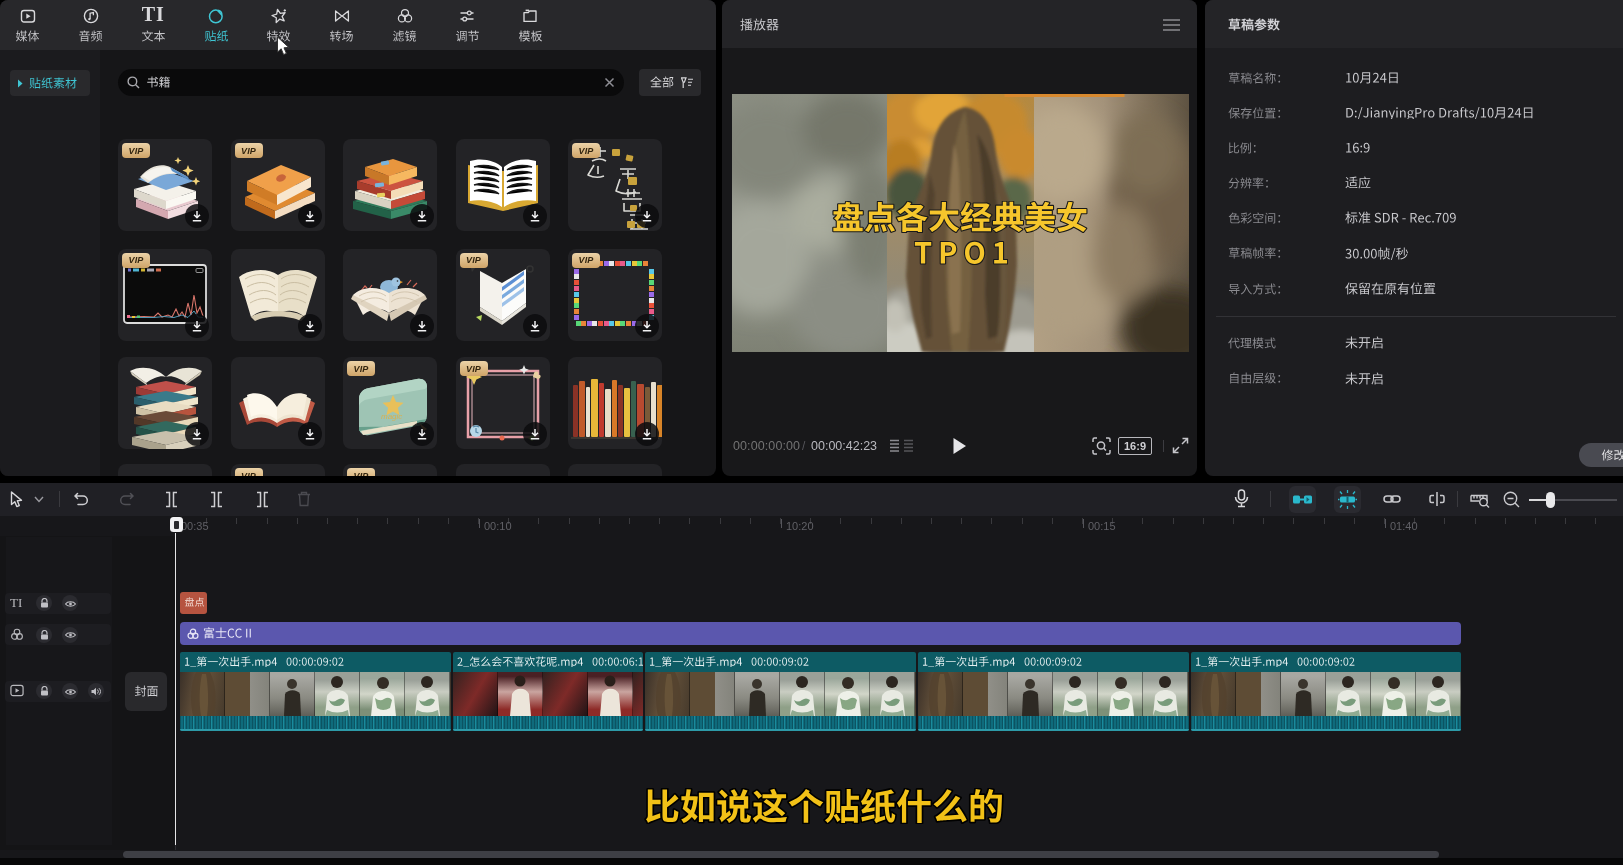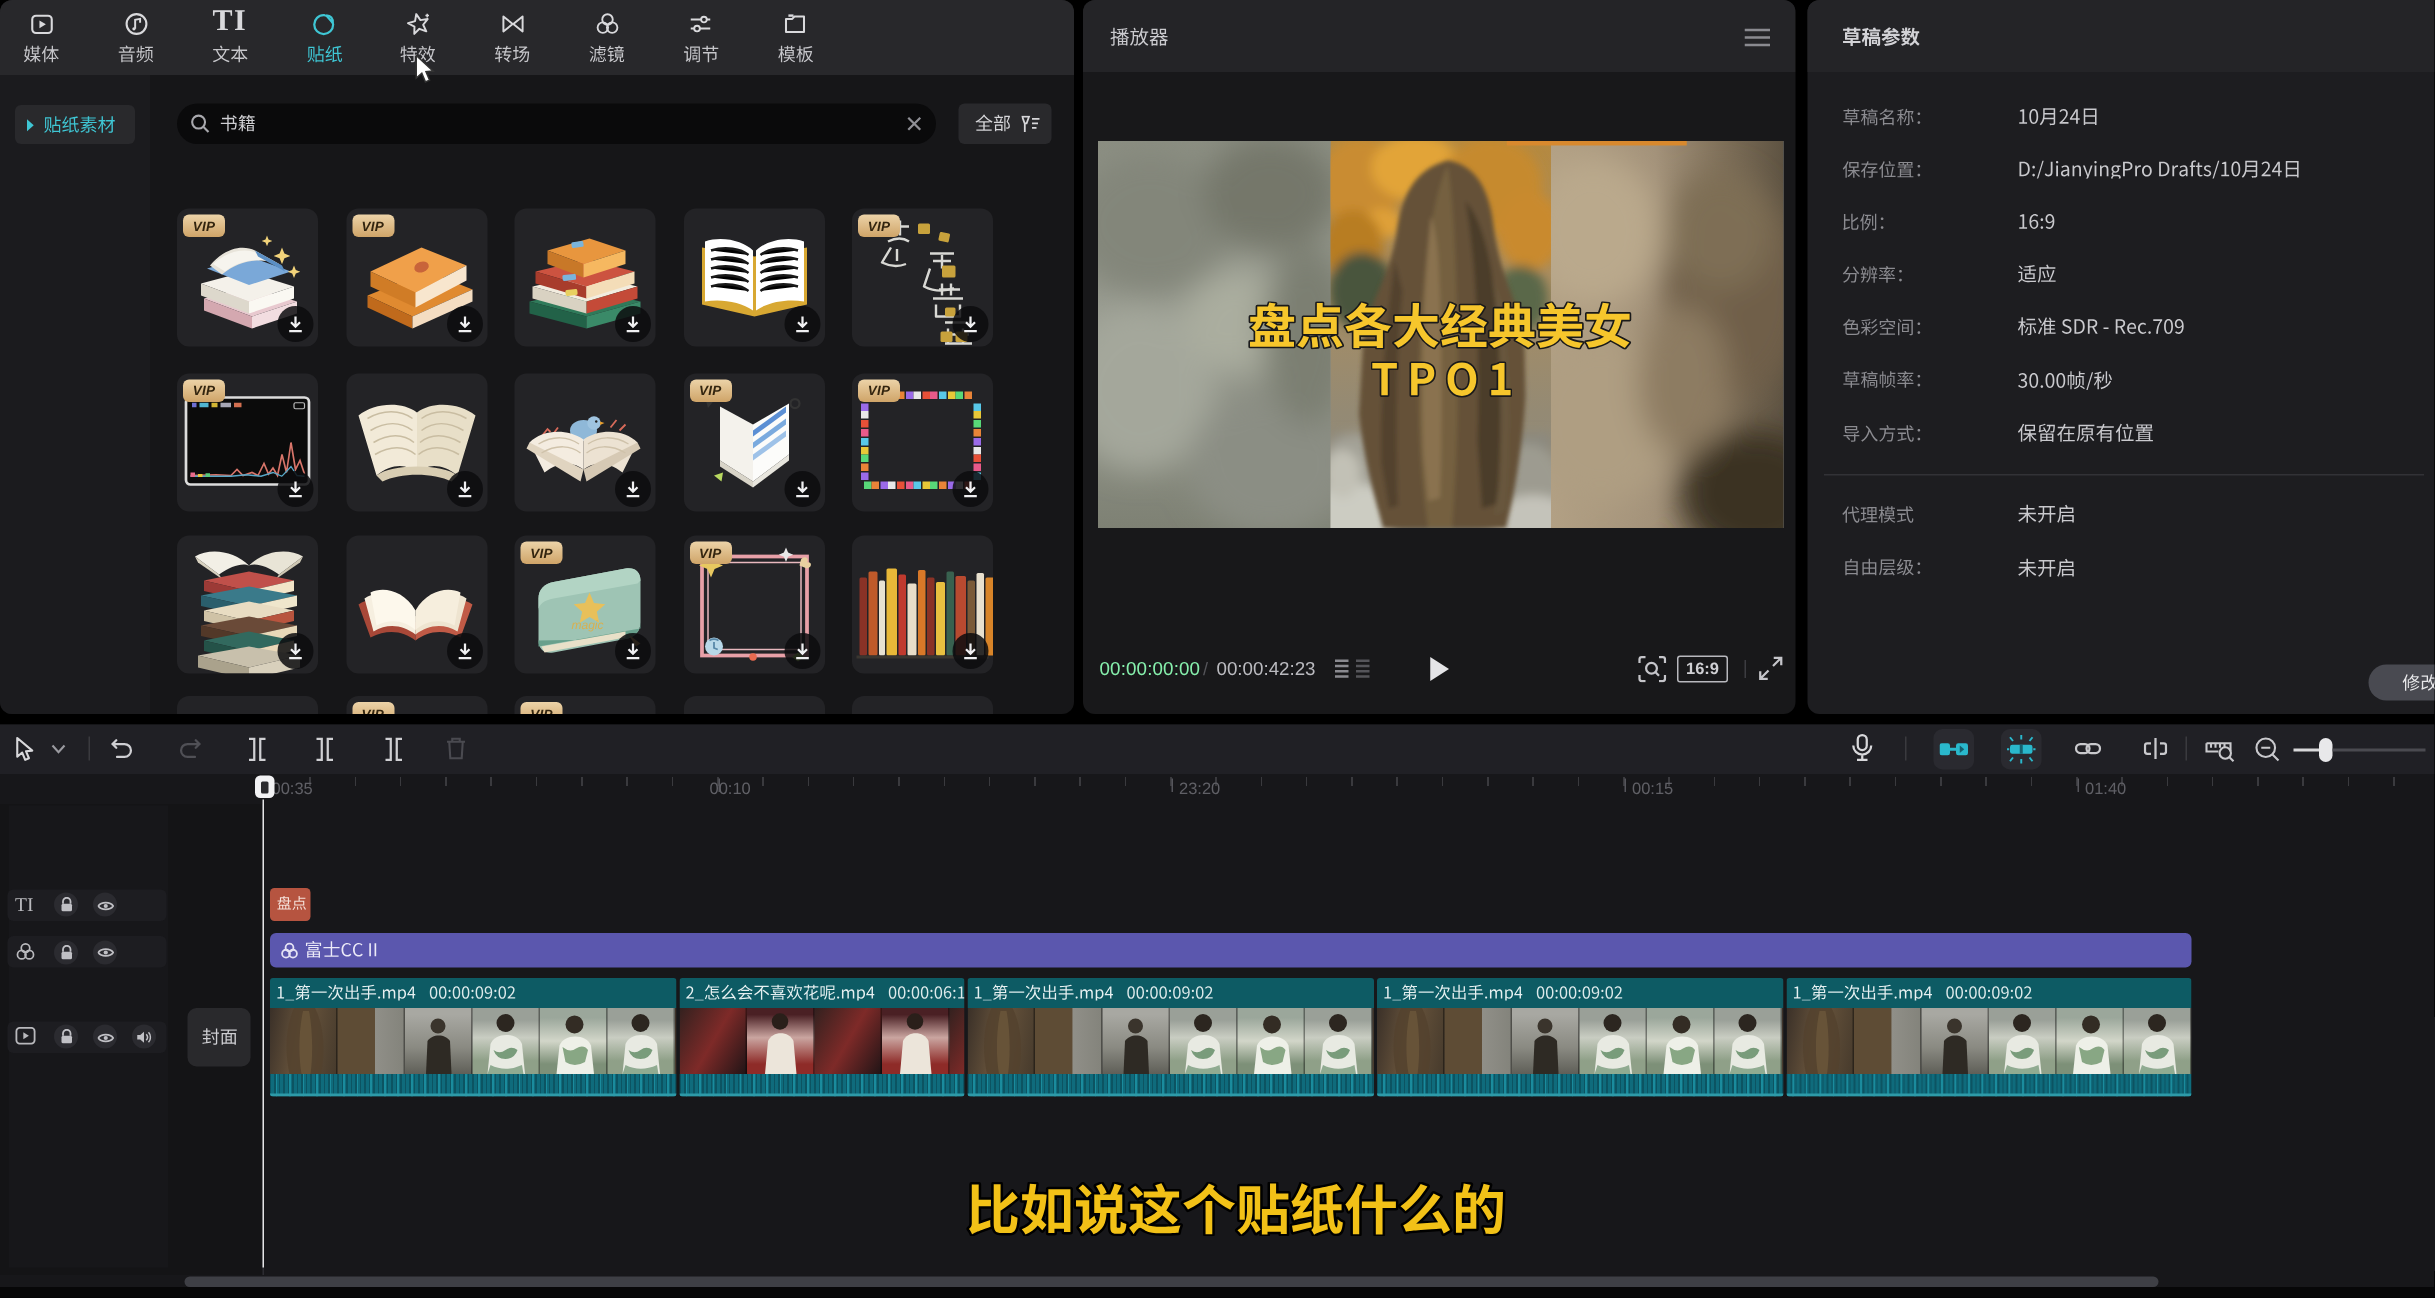--- a/index.html
+++ b/index.html
@@ -662,21 +662,21 @@
     </g>
   </svg>
 <svg style="position:absolute;left:913.5px;top:238.0px" width="94.9" height="29" viewBox="0 0 3273 1000">
     <g transform="translate(0,880) scale(1,-1)" fill="#f6c62c" stroke="#1a1a1a" stroke-width="76" paint-order="stroke" stroke-linejoin="round">
       <use href="#gB0054" x="0"></use>
       <use href="#gB0050" x="832"></use>
       <use href="#gB004F" x="1706"></use>
       <use href="#gB0031" x="2683"></use>
     </g>
   </svg>
-<div class="abs" style="left:733px;top:439px;font-size:12.5px;color:#86efac;letter-spacing:.1px">00:00:00:00</div>
+<div class="abs" style="left:733px;top:439px;font-size:12.5px;color:#737373;letter-spacing:.1px">00:00:00:00</div>
 <div class="abs" style="left:802px;top:439px;font-size:12px;color:#55555a">/</div>
 <div class="abs" style="left:811px;top:439px;font-size:12.5px;color:#bababf">00:00:42:23</div>
 <svg class="abs" style="left:889px;top:439px" width="26" height="14" viewBox="0 0 26 14">
     <g stroke="#8a8a90" stroke-width="1.6">
       <path d="M1 1.5 h9 M1 5 h9 M1 8.5 h9 M1 12 h9"></path>
       <path d="M15 1.5 h9 M15 5 h9 M15 8.5 h9 M15 12 h9" stroke="#55555a"></path>
     </g>
   </svg>
 <svg class="abs" style="left:952px;top:437px" width="15px" height="18" viewBox="0 0 15 18">
     <path d="M1.5 1 L14 9 L1.5 17 Z" fill="#e4e4e7"></path>
@@ -984,23 +984,23 @@
       <circle cx="7.5" cy="7.5" r="6.2"></circle>
       <path d="M4.5 7.5 H10.5 M12 12 L16 16"></path>
     </g>
   </svg>
 <div class="abs" style="left:1529px;top:499px;width:17px;height:1.5px;background:#d8d8da"></div>
 <div class="abs" style="left:1546px;top:491.5px;width:9px;height:16px;background:#e8e8ea;border-radius:4.5px"></div>
 <div class="abs" style="left:1555px;top:499px;width:62px;height:1.5px;background:#4a4a50"></div>
 <div class="abs" style="left:176px;top:518px;width:1447px;height:6px;background:repeating-linear-gradient(90deg,#3a3a3e 0,#3a3a3e 1px,transparent 1px,transparent 30.2px)"></div>
 <div class="abs" style="left:181px;top:520px;font-size:11px;color:#606066">00:35</div>
 <div class="abs" style="left:479px;top:519px;width:1px;height:9px;background:#55555b"></div>
-<div class="abs" style="left:473px;top:520px;font-size:11px;color:#606066">00:10</div>
+<div class="abs" style="left:484px;top:520px;font-size:11px;color:#606066">00:10</div>
 <div class="abs" style="left:781px;top:519px;width:1px;height:9px;background:#55555b"></div>
-<div class="abs" style="left:786px;top:520px;font-size:11px;color:#606066">23:20</div>
+<div class="abs" style="left:786px;top:520px;font-size:11px;color:#606066">10:20</div>
 <div class="abs" style="left:1083px;top:519px;width:1px;height:9px;background:#55555b"></div>
 <div class="abs" style="left:1088px;top:520px;font-size:11px;color:#606066">00:15</div>
 <div class="abs" style="left:1385px;top:519px;width:1px;height:9px;background:#55555b"></div>
 <div class="abs" style="left:1390px;top:520px;font-size:11px;color:#606066">01:40</div>
 <div class="abs" style="left:0;top:536px;width:175px;height:314px;background:#141416"></div>
 <div class="abs" style="left:175px;top:536px;width:1px;height:314px;background:#2c2c31"></div>
 <div class="abs" style="left:6px;top:537px;width:106px;height:308px;background:#17171a"></div>
 <div class="abs" style="left:5px;top:592.5px;width:106px;height:21px;background:#1d1d21;border-radius:4px"></div>
 <div class="abs" style="left:5px;top:624.0px;width:106px;height:21px;background:#1d1d21;border-radius:4px"></div>
 <div class="abs" style="left:5px;top:680.5px;width:106px;height:21px;background:#1d1d21;border-radius:4px"></div>

